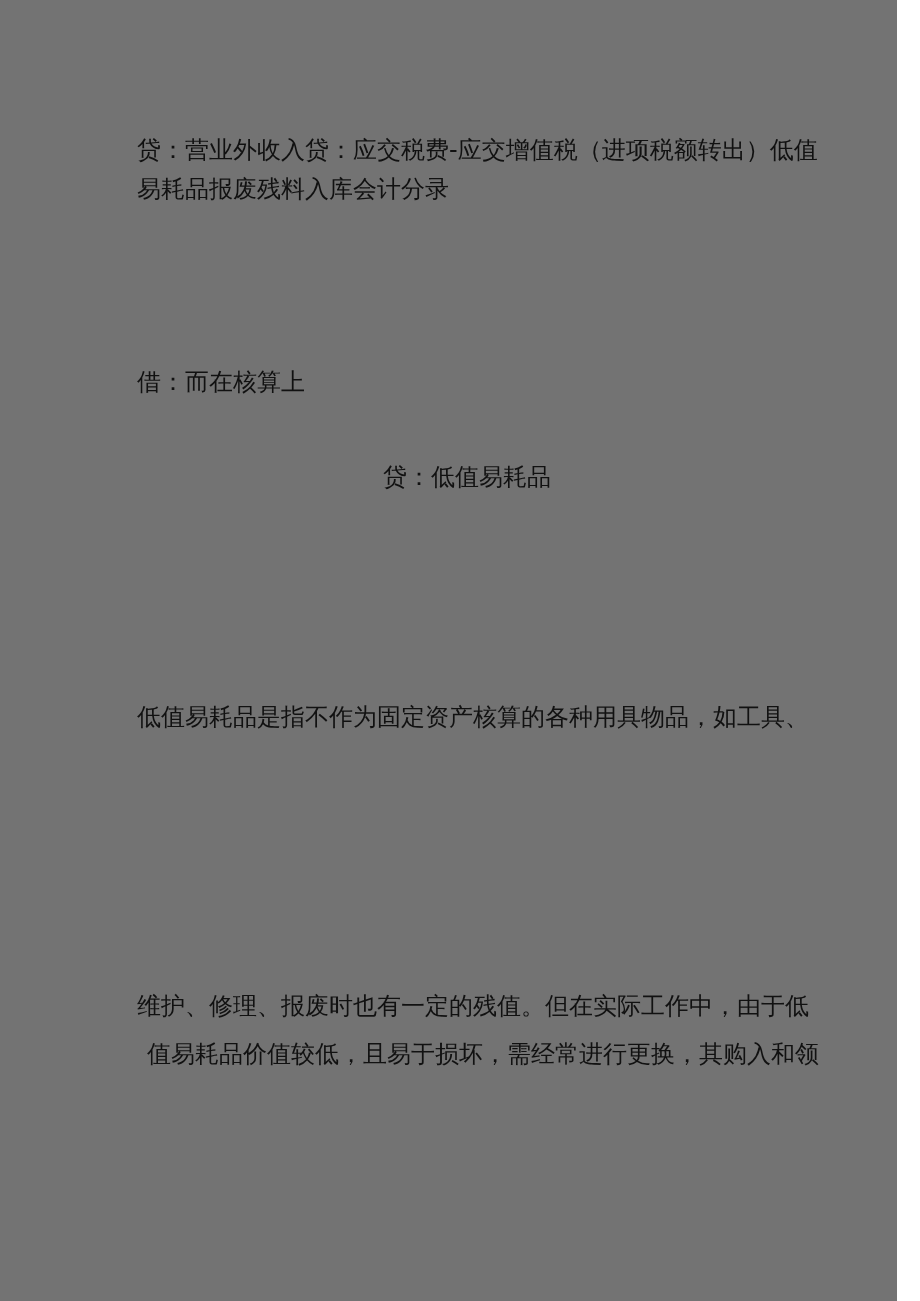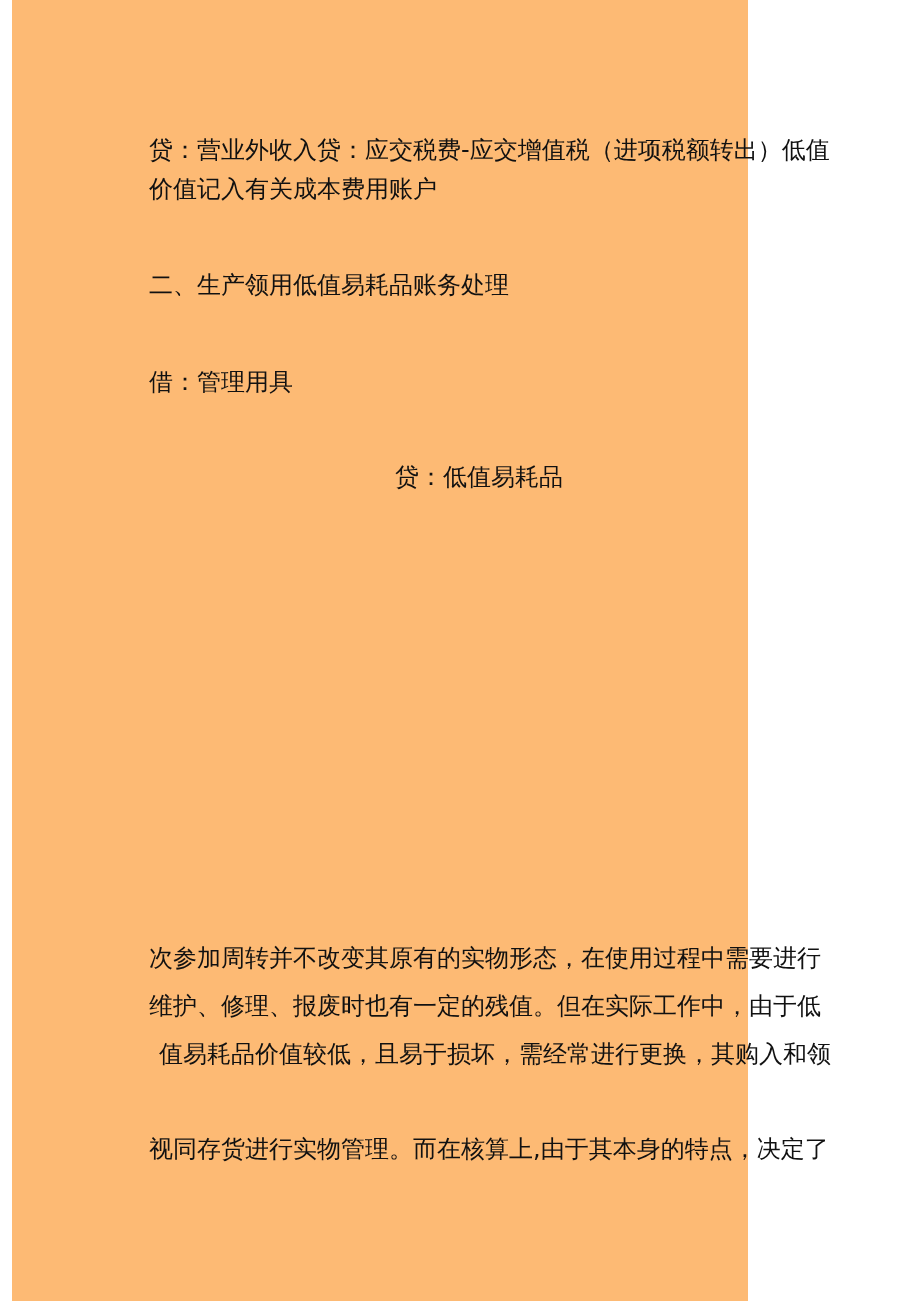--- a/index.html
+++ b/index.html
@@ -10,50 +10,48 @@
     body {
       width: 920px;
       height: 1301px;
       position: relative;
       overflow: hidden;
       font-family: "DejaVu Sans", "Liberation Sans", sans-serif;
       color: #111111;
     }
     .page {
       position: absolute;
-      left: 12px;
+      left: 0;
       top: 0;
-      width: 736px;
+      width: 897px;
       height: 1301px;
-      background: #fdba74;
+      background: #737373;
     }
     .line {
       position: absolute;
       left: 137px;
       width: 660px;
       font-size: 24px;
       line-height: 28px;
       white-space: nowrap;
       letter-spacing: 0px;
     }
   </style>
 </head>
 <body>
 
 <div class="page">
 
   <div class="line" style="top:136px;">贷：营业外收入贷：应交税费-应交增值税（进项税额转出）低值</div>
-  <div class="line" style="top:175px;">价值记入有关成本费用账户</div>
+  <div class="line" style="top:175px;">易耗品报废残料入库会计分录</div>
 
-  <div class="line" style="top:271px;">二、生产领用低值易耗品账务处理</div>
 
-  <div class="line" style="top:368px;">借：管理用具</div>
+  <div class="line" style="top:368px;">借：而在核算上</div>
 
   <div class="line" style="top:463px;text-align:center;">贷：低值易耗品</div>
 
 
+  <div class="line" style="top:703px;">低值易耗品是指不作为固定资产核算的各种用具物品，如工具、</div>
 
-  <div class="line" style="top:944px;">次参加周转并不改变其原有的实物形态，在使用过程中需要进行</div>
   <div class="line" style="top:992px;">维护、修理、报废时也有一定的残值。但在实际工作中，由于低</div>
   <div class="line" style="top:1040px;margin-left:10px;">值易耗品价值较低，且易于损坏，需经常进行更换，其购入和领</div>
-  <div class="line" style="top:1135px;">视同存货进行实物管理。而在核算上,由于其本身的特点，决定了</div>
 
 </div>
 
 </body></html>

